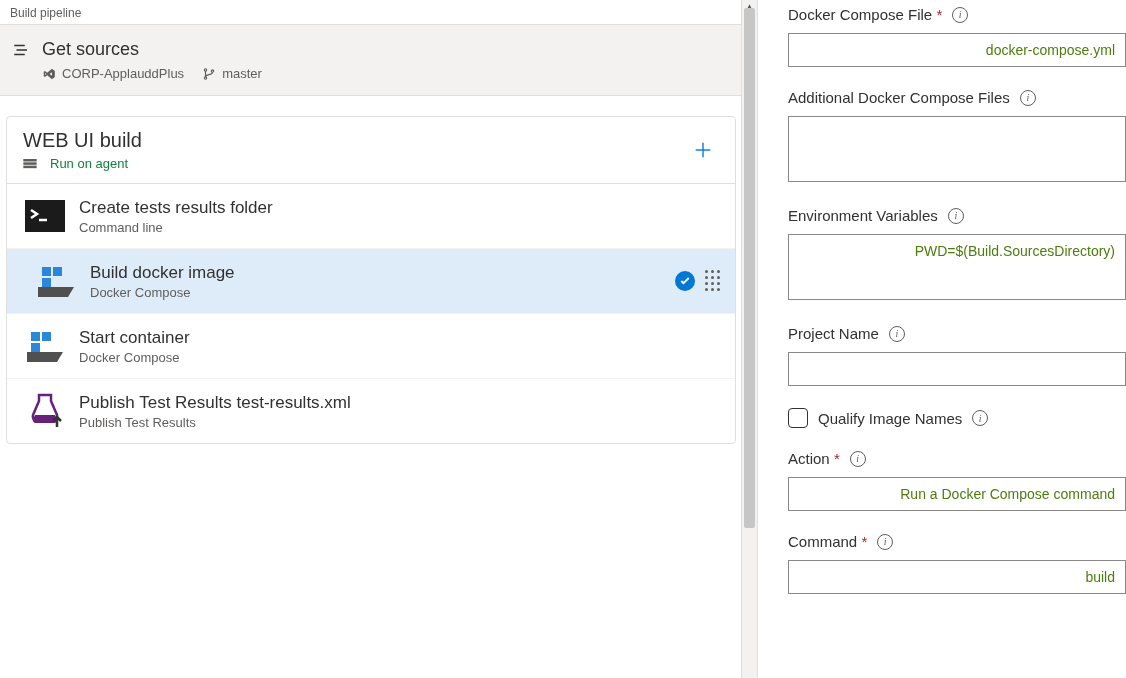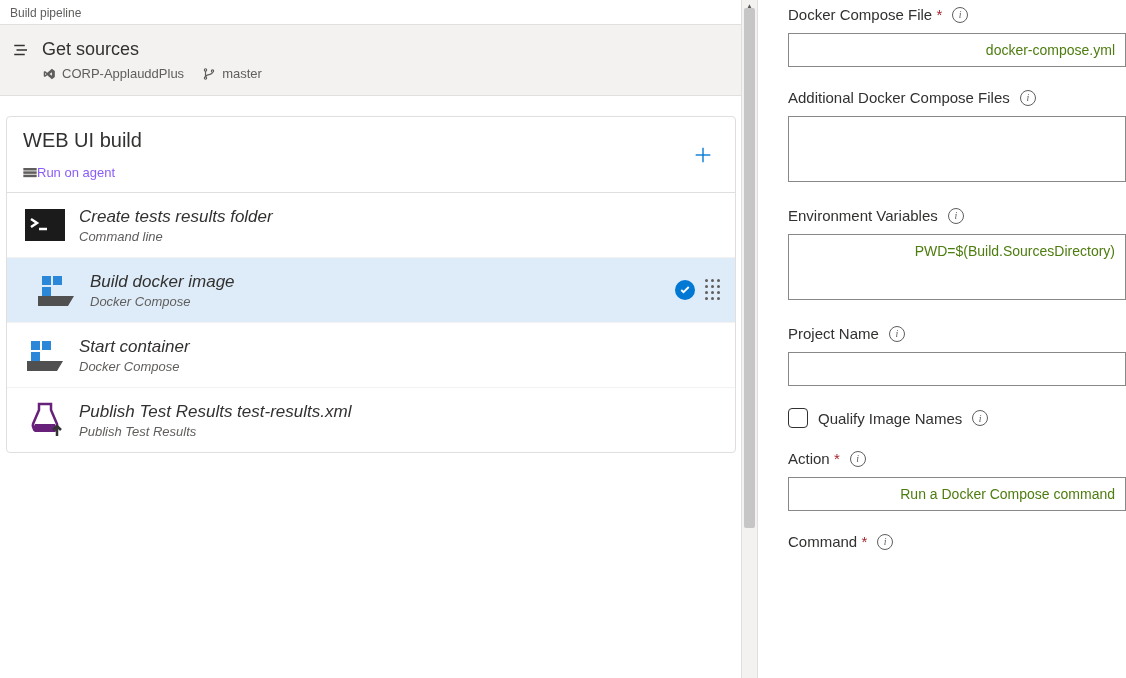--- a/index.html
+++ b/index.html
@@ -82,21 +82,21 @@
     background: #fff;
   }
   .phase-header {
     display: flex;
     align-items: center;
     padding: 12px 16px 12px 16px;
     border-bottom: 1px solid #e1dfdd;
   }
   .phase-title-block { flex: 1; }
   .phase-title { font-size: 20px; color: #323130; font-weight: 400; }
-  .phase-sub { font-size: 13px; color: #8b5cf6; display: flex; align-items: center; gap: 0; margin-top: 13px; }
+  .phase-sub { font-size: 13px; color: #15803d; display: flex; align-items: center; gap: 13px; margin-top: 4px; }
   .add-btn {
     width: 32px; height: 32px;
     display: flex; align-items: center; justify-content: center;
     cursor: pointer;
     color: #0078d4;
     font-size: 24px;
     font-weight: 300;
   }
   .task-row {
     display: flex;
@@ -112,21 +112,21 @@
     background: #deecf9;
     padding-left: 29px;
   }
   .task-icon {
     width: 40px; height: 40px;
     flex-shrink: 0;
     display: flex;
     align-items: center;
     justify-content: center;
   }
-  .task-text { flex: 1; font-style: italic; }
+  .task-text { flex: 1; }
   .task-title { font-size: 17px; color: #323130; font-weight: 400; }
   .task-sub { font-size: 13px; color: #605e5c; margin-top: 2px; }
   .task-right { display: flex; align-items: center; gap: 10px; }
   .status-circle {
     width: 20px; height: 20px;
     border-radius: 50%;
     background: #0078d4;
     display: flex; align-items: center; justify-content: center;
   }
   .status-circle svg { width: 12px; height: 12px; }
@@ -393,15 +393,16 @@
       <span class="info-icon">i</span>
     </div>
     <input class="text-input" value="Run a Docker Compose command" style="">
   </div>
 
   <div class="form-group">
     <div class="form-label">
       <span><span>Command</span> <span class="req">*</span></span>
       <span class="info-icon">i</span>
     </div>
+    <input class="text-input" value="build" style="">
   </div>
 
 </div>
 
 </body></html>

